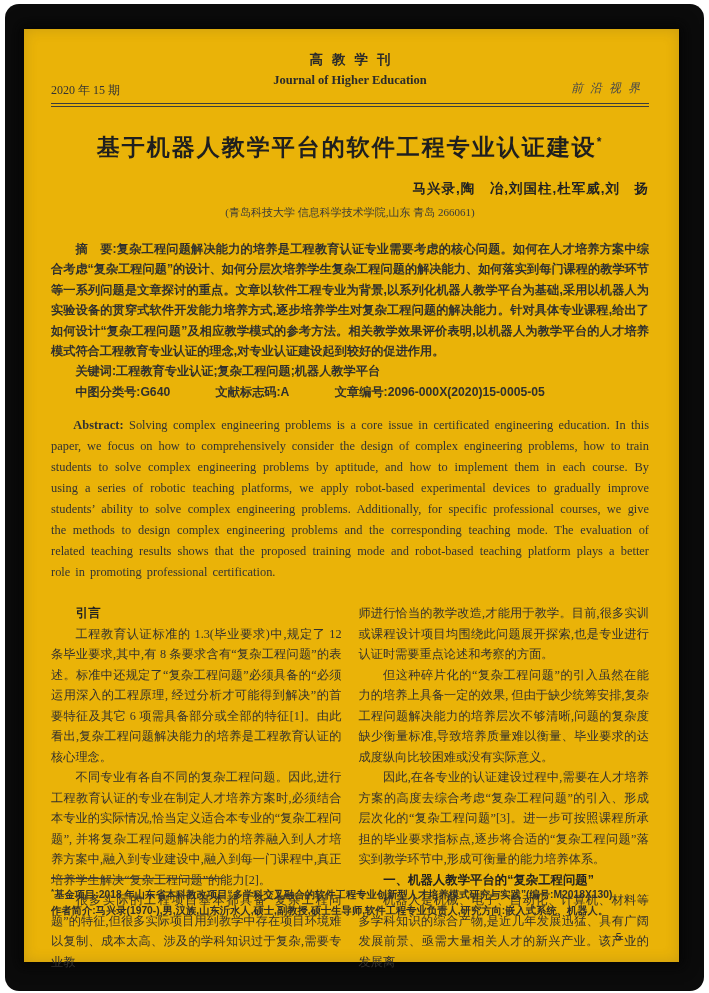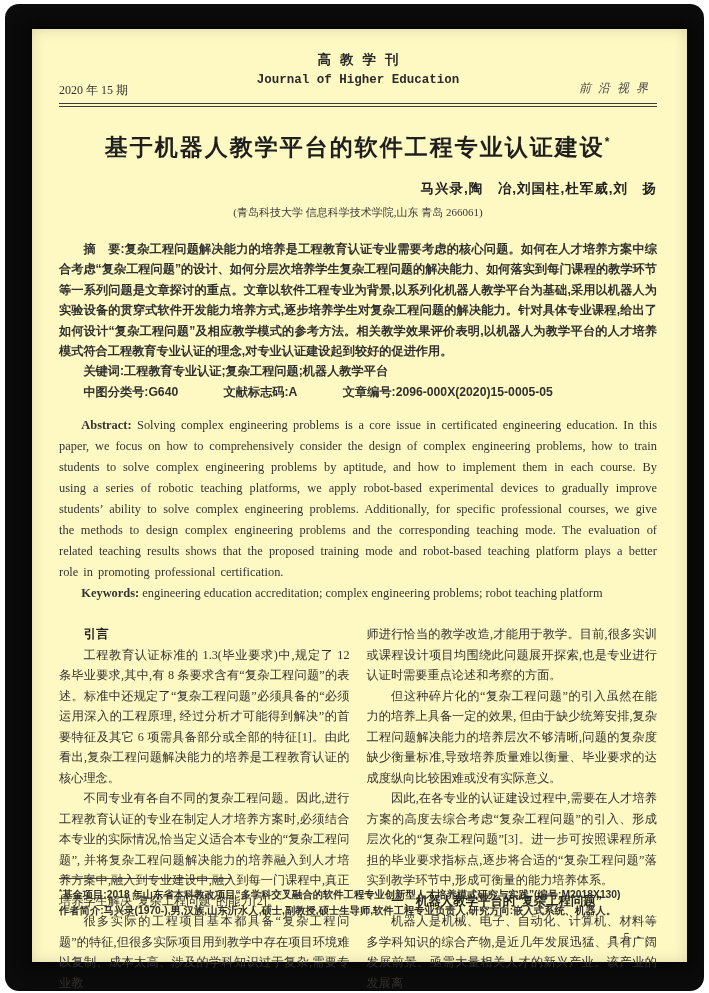--- a/index.html
+++ b/index.html
@@ -1,28 +1,28 @@
 <!DOCTYPE html>
 <html><head>
 <meta charset="utf-8">
 <style>
   * { margin:0; padding:0; box-sizing:border-box; }
   html,body { width:709px; height:993px; background:#ffffff; overflow:hidden;
               font-family:"Liberation Sans","DejaVu Sans",sans-serif; }
   .scan-frame { position:absolute; left:5px; top:4px; right:5px; bottom:2px;
                 background:#0b0b0b; border-radius:14px; }
-  .page { position:absolute; left:32px; top:29px; width:655px; height:933px;
-          background:#fef9c3; color:#2f2f2f;
+  .page { position:absolute; left:24px; top:29px; width:655px; height:933px;
+          background:#eab308; color:#2f2f2f;
           box-shadow:0 0 12px 5px rgba(5,5,5,0.85), inset 0 0 14px rgba(60,55,50,0.18);
           padding:13px 30px 0 27px; }
   
   .hdr { position:relative; height:60px; }
   .hdr-center { text-align:center; padding-top:9px; }
   .jcn { font-size:13.5px; font-weight:bold; letter-spacing:9px; padding-left:9px; color:#2b2b2b; }
-  .jen { font-family:Liberation Mono, monospace; font-size:12.5px; font-weight:bold; margin-top:4px; color:#2b2b2b; }
+  .jen { font-family:Liberation Serif, serif; font-size:12.5px; font-weight:bold; margin-top:4px; color:#2b2b2b; }
   .issue { position:absolute; left:0; bottom:3px; font-family:"Liberation Serif",serif; font-size:12px; color:#333; }
   .colname { position:absolute; right:2px; bottom:5px; font-family:"Liberation Serif",serif; font-style:italic;
              font-size:12px; letter-spacing:7px; color:#4a4a4a; }
   .dbl-rule { height:4px; border-top:1.5px solid #3c3c3c; border-bottom:1.5px solid #3c3c3c; margin-top:1px; }
   
   .title { margin-top:25px; text-align:center; font-size:23px; font-weight:bold; letter-spacing:2px; color:#1f1f1f; }
   .title sup { font-size:12px; vertical-align:super; }
   .authors { margin-top:17px; text-align:right; font-size:13.5px; font-weight:bold; letter-spacing:1px; color:#222; }
   .affil { margin-top:7px; text-align:center; font-family:"Liberation Serif",serif; font-size:11px; color:#3a3a3a; }
   
@@ -82,21 +82,20 @@
   <p class="kw-cn"><span>关键词:</span><span>工程教育专业认证;复杂工程问题;机器人教学平台</span></p>
 
   <p class="meta">
     <span class="grp"><span>中图分类号:</span><span>G640</span></span>
     <span class="grp"><span>文献标志码:</span><span>A</span></span>
     <span class="grp"><span>文章编号:</span><span>2096-000X(2020)15-0005-05</span></span>
   </p>
 
   <p class="abs-en"><span class="blabel">Abstract:</span><span> Solving complex engineering problems is a core issue in certificated engineering education. In this paper, we focus on how to comprehensively consider the design of complex engineering problems, how to train students to solve complex engineering problems by aptitude, and how to implement them in each course. By using a series of robotic teaching platforms, we apply robot-based experimental devices to gradually improve students’ ability to solve complex engineering problems. Additionally, for specific professional courses, we give the methods to design complex engineering problems and the corresponding teaching mode. The evaluation of related teaching results shows that the proposed training mode and robot-based teaching platform plays a better role in promoting professional certification.</span></p>
 
-  <p class="kw-en"><span class="blabel">Keywords:</span><span> engineering education accreditation; complex engineering problems; robot teaching platform</span></p>
 
   <div class="cols">
     <div class="col">
       <p class="bhead">引言</p>
       <p>工程教育认证标准的 1.3(毕业要求)中,规定了 12 条毕业要求,其中,有 8 条要求含有“复杂工程问题”的表述。标准中还规定了“复杂工程问题”必须具备的“必须运用深入的工程原理, 经过分析才可能得到解决”的首要特征及其它 6 项需具备部分或全部的特征[1]。由此看出,复杂工程问题解决能力的培养是工程教育认证的核心理念。</p>
       <p>不同专业有各自不同的复杂工程问题。因此,进行工程教育认证的专业在制定人才培养方案时,必须结合本专业的实际情况,恰当定义适合本专业的“复杂工程问题”, 并将复杂工程问题解决能力的培养融入到人才培养方案中,融入到专业建设中,融入到每一门课程中,真正培养学生解决“复杂工程问题”的能力[2]。</p>
       <p>很多实际的工程项目基本都具备“复杂工程问题”的特征,但很多实际项目用到教学中存在项目环境难以复制、成本太高、涉及的学科知识过于复杂,需要专业教</p>
     </div>
     <div class="col">
       <p class="cont">师进行恰当的教学改造,才能用于教学。目前,很多实训或课程设计项目均围绕此问题展开探索,也是专业进行认证时需要重点论述和考察的方面。</p>

